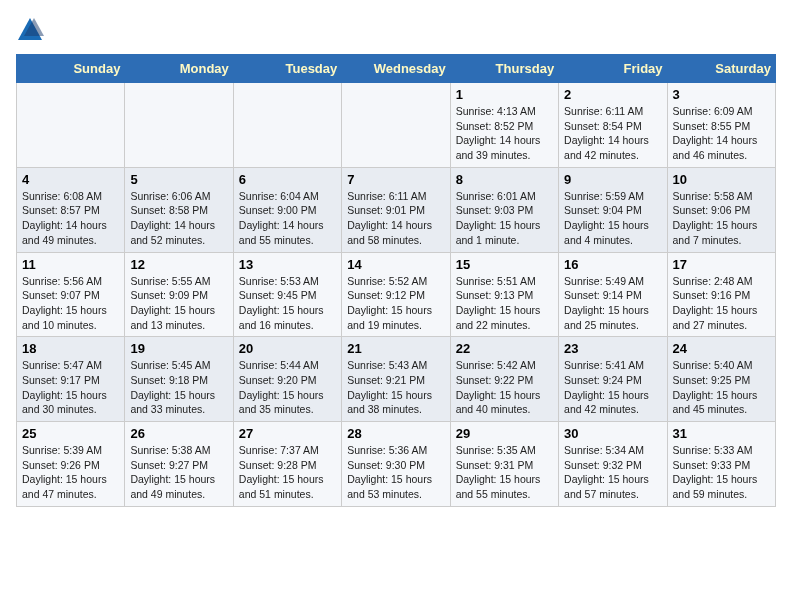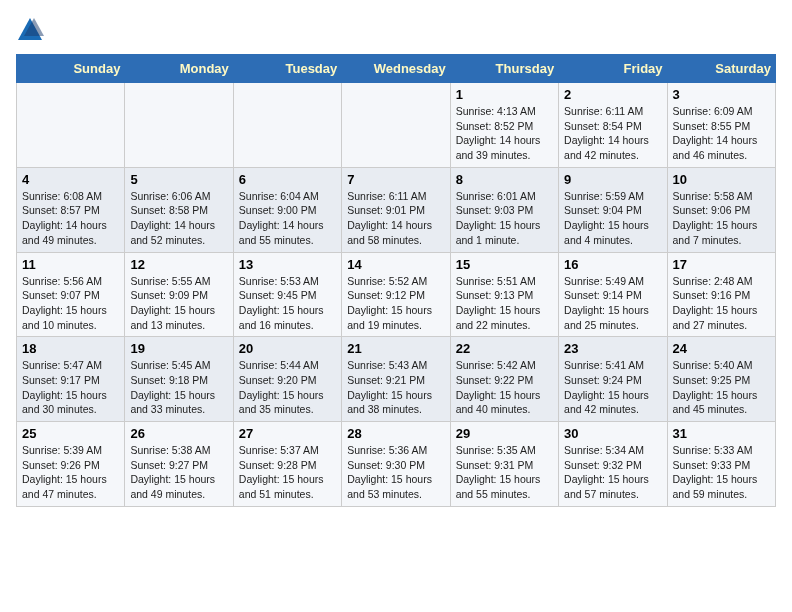--- a/index.html
+++ b/index.html
@@ -317,21 +317,21 @@
         </td>
         <td>
           <span class="day-number">26</span>
           <div class="day-info">Sunrise: 5:38 AM
 Sunset: 9:27 PM
 Daylight: 15 hours
 and 49 minutes.</div>
         </td>
         <td>
           <span class="day-number">27</span>
-          <div class="day-info">Sunrise: 5:37 AM
+          <div class="day-info">Sunrise: 7:37 AM
 Sunset: 9:28 PM
 Daylight: 15 hours
 and 51 minutes.</div>
         </td>
         <td>
           <span class="day-number">28</span>
           <div class="day-info">Sunrise: 5:36 AM
 Sunset: 9:30 PM
 Daylight: 15 hours
 and 53 minutes.</div>

